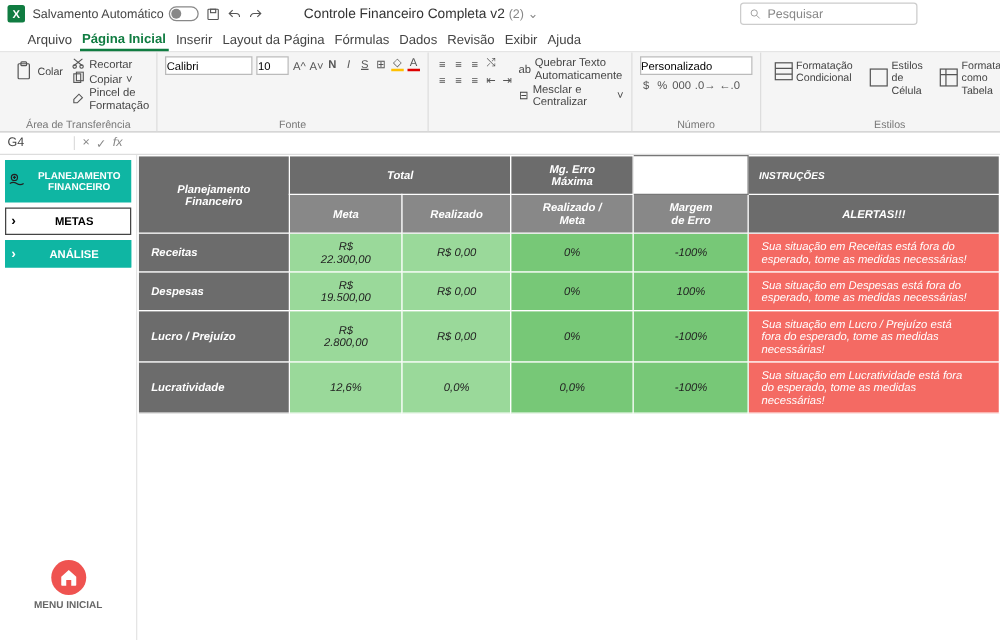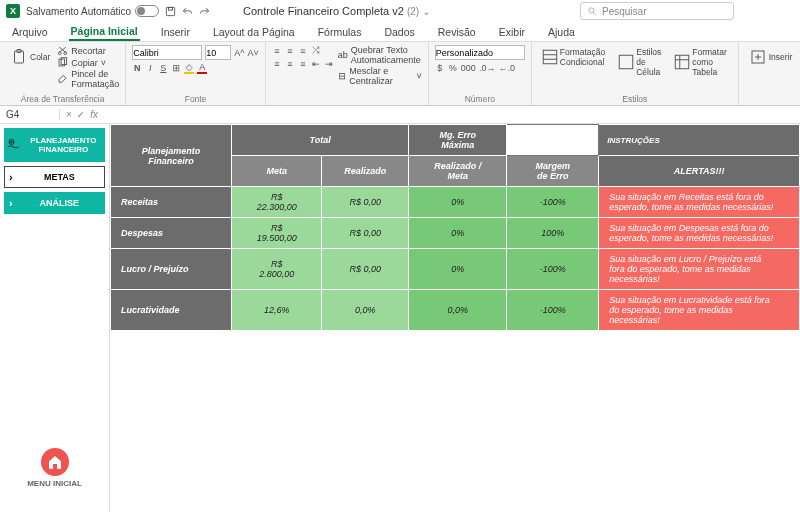--- a/index.html
+++ b/index.html
@@ -7,24 +7,24 @@
 
 .titlebar { height: 22px; display: flex; align-items: center; padding: 0 6px; gap: 6px; color: #444; }
 .titlebar .xl { width: 14px; height: 14px; background: #107c41; border-radius: 2px; display: flex; align-items: center; justify-content: center; color: #fff; font-weight: bold; font-size: 9px; }
 .autosave { display: flex; align-items: center; gap: 4px; font-size: 10px; }
 .toggle { width: 24px; height: 12px; border: 1px solid #888; border-radius: 6px; position: relative; }
 .toggle::after { content: ""; position: absolute; left: 1px; top: 1px; width: 8px; height: 8px; border-radius: 50%; background: #888; }
 .qat { display: flex; gap: 6px; align-items: center; }
 .qat svg { width: 12px; height: 12px; stroke: #555; fill: none; }
 .doc-title { margin-left: 27px; font-size: 11px; color: #333; }
 .doc-title .sub { color: #888; font-size: 10px; }
-.search { margin-left: auto; margin-right: 60px; display: flex; align-items: center; border: 1px solid #ccc; border-radius: 3px; height: 18px; width: 154px; padding: 0 6px; color: #888; gap: 5px; }
+.search { margin-left: auto; margin-right: 60px; display: flex; align-items: center; border: 1px solid #ccc; border-radius: 3px; height: 18px; width: 142px; padding: 0 6px; color: #888; gap: 5px; }
 .search svg { width: 10px; height: 10px; stroke: #888; fill: none; }
 
-.menubar { height: 20px; display: flex; align-items: center; padding: 0 10px; gap: 19px; font-size: 10.5px; color: #444; border-bottom: 1px solid #ddd; }
+.menubar { height: 20px; display: flex; align-items: center; padding: 0 20px; gap: 4px; font-size: 10.5px; color: #444; border-bottom: 1px solid #ddd; }
 .menubar .tab { padding: 2px 2px; cursor: pointer; }
 .menubar .tab.active { border-bottom: 2px solid #107c41; color: #107c41; font-weight: 600; }
 
 .ribbon { height: 64px; background: #f5f5f5; border-bottom: 1px solid #ccc; display: flex; }
 .group { border-right: 1px solid #ddd; padding: 3px 6px 1px 6px; display: flex; flex-direction: column; justify-content: space-between; }
 .group-label { font-size: 8.5px; color: #777; text-align: center; padding-top: 1px; }
 .group-body { display: flex; align-items: flex-start; gap: 4px; flex: 1; }
 .vstack { display: flex; flex-direction: column; gap: 1px; font-size: 9px; color: #444; }
 .vstack .row { display: flex; align-items: center; gap: 3px; }
 .smico { width: 11px; height: 11px; display: inline-flex; align-items: center; justify-content: center; }
@@ -162,21 +162,21 @@
               </svg>
             </span>
             <span>Pincel de Formatação</span>
           </div>
       </div>
     </div>
     <div class="group-label">Área de Transferência</div>
   </div>
 
   <div class="group">
-    <div class="group-body" style="flex-direction:column;gap:2px;">
+    <div class="group-body" style="gap:2px;">
       <div class="btnrow">
         <input class="tiny fontname" value="Calibri" style="">
         <input class="tiny fontsize" value="10" style="">
         <span>A^</span>
         <span>A˅</span>
       </div>
       <div class="btnrow">
         <span style="font-weight:bold">N</span>
         <span style="font-style:italic">I</span>
         <span style="text-decoration:underline">S</span>

